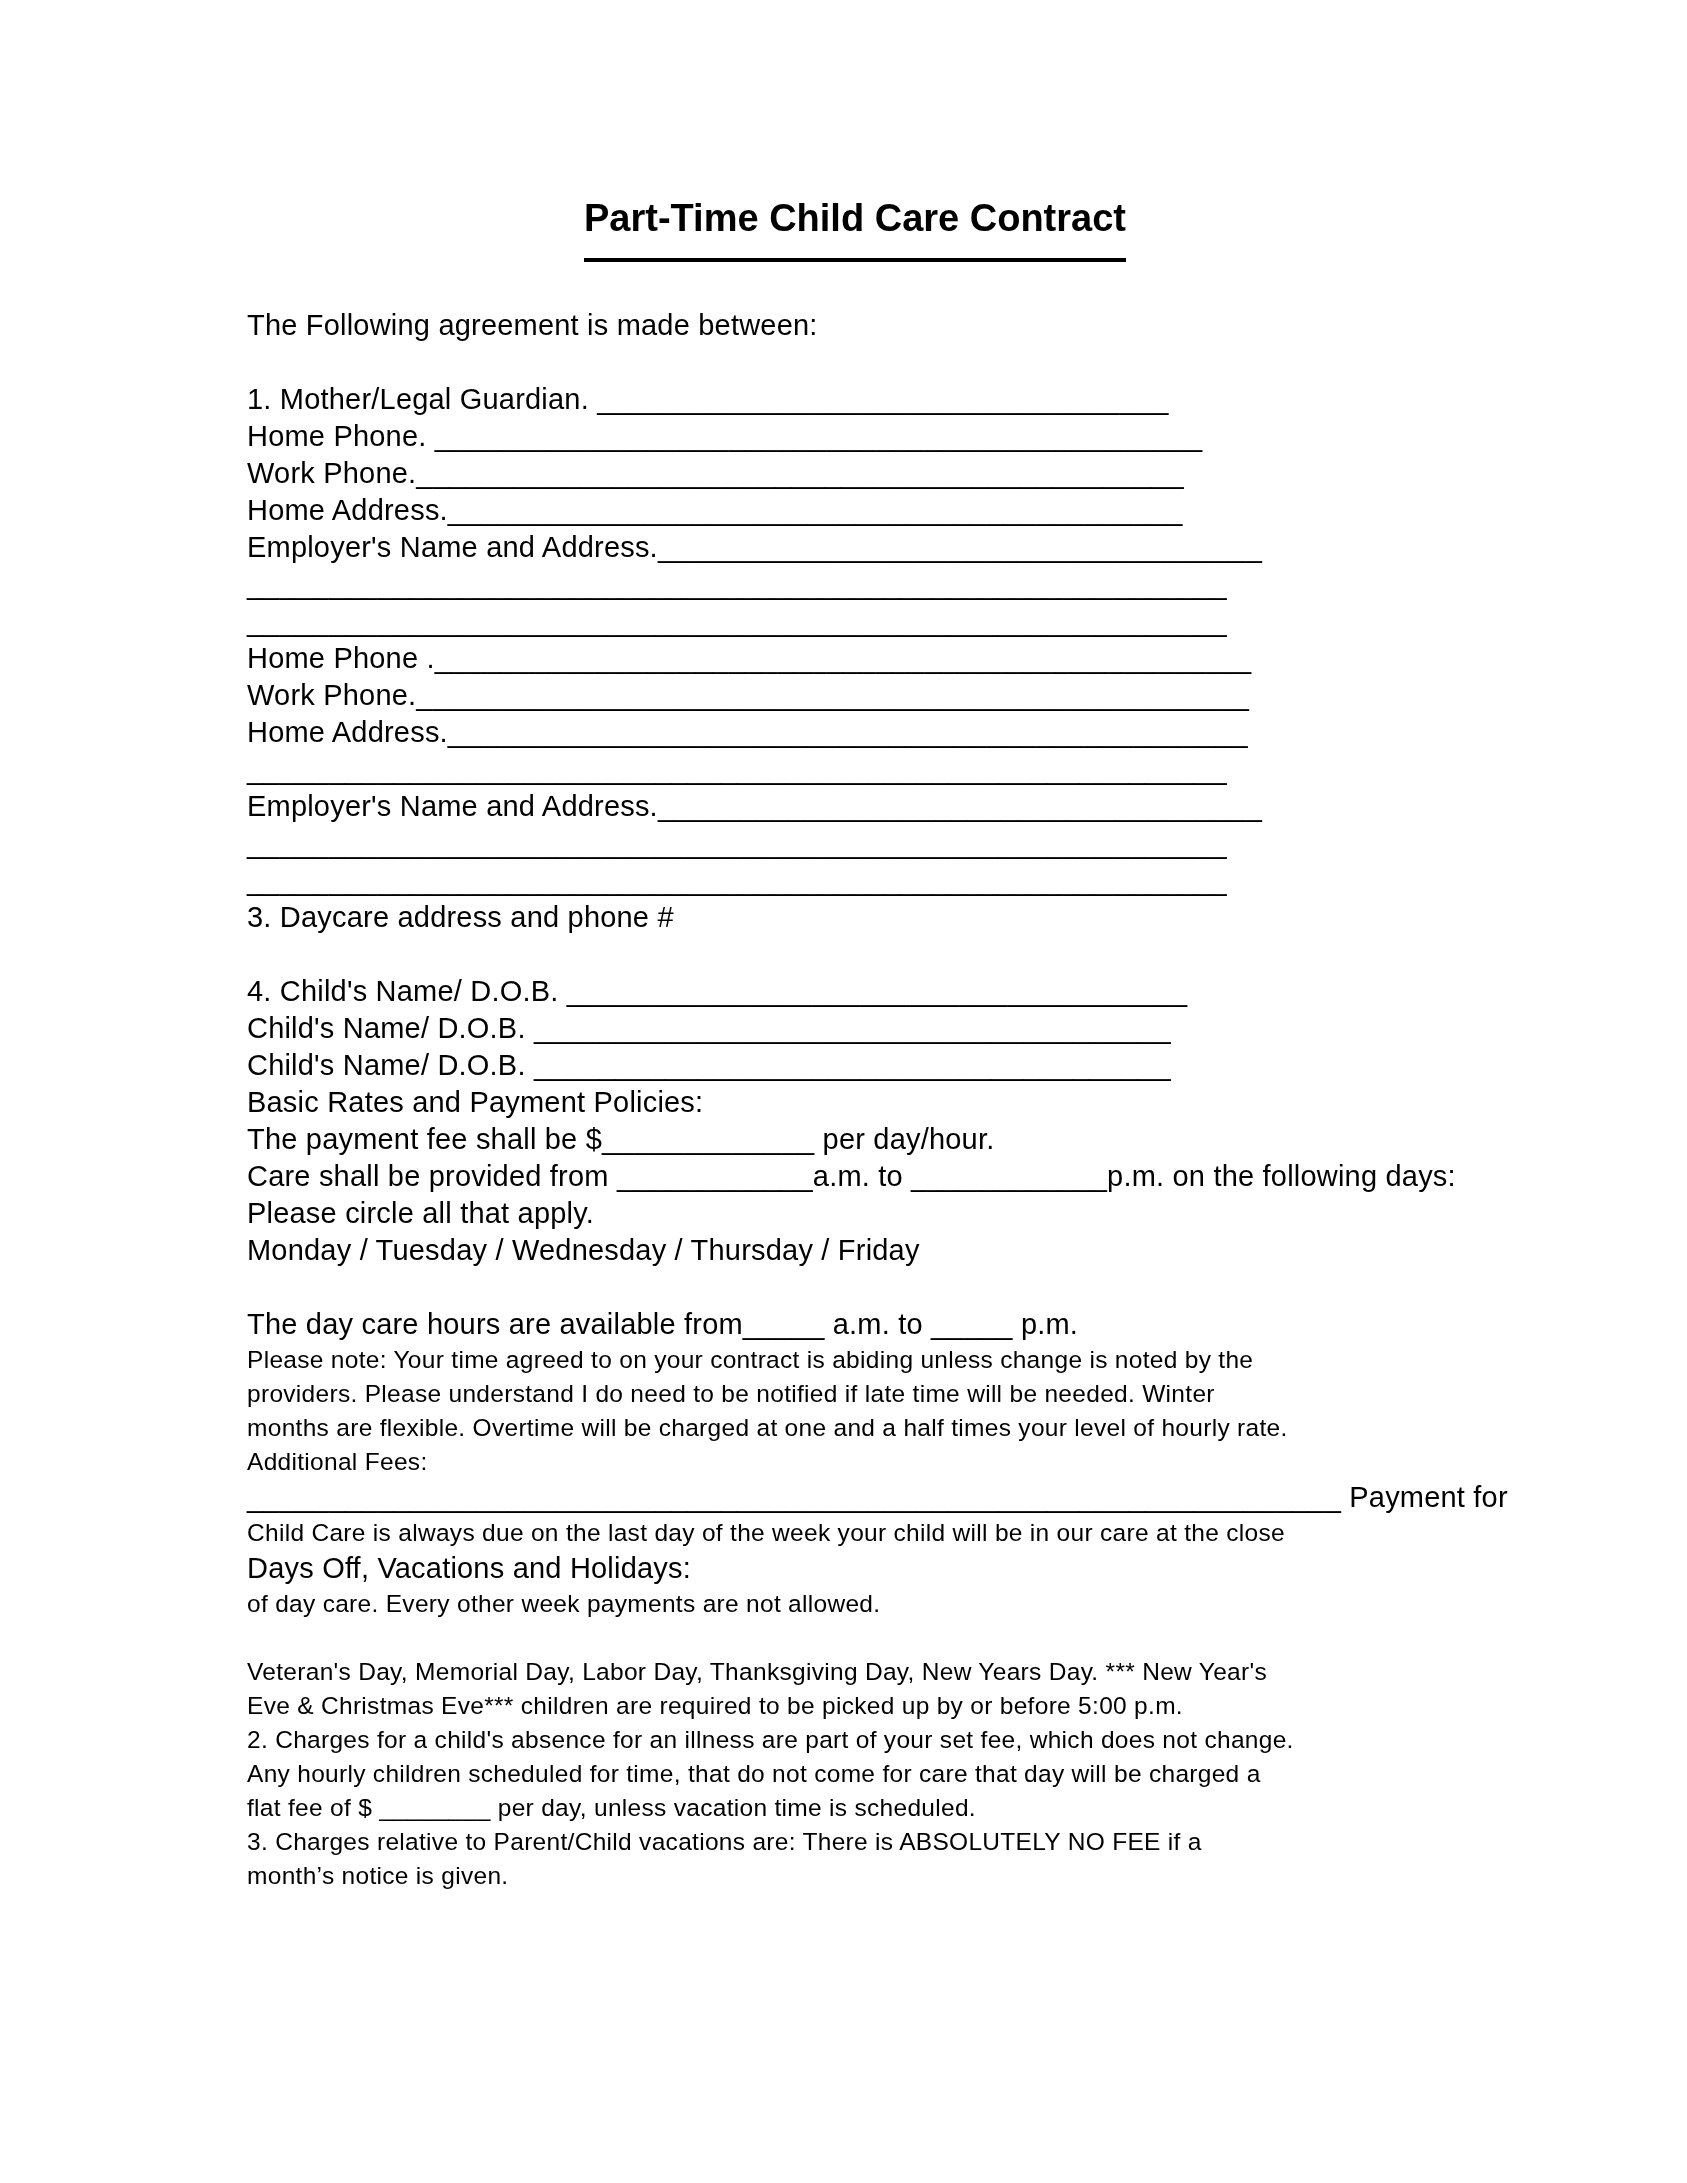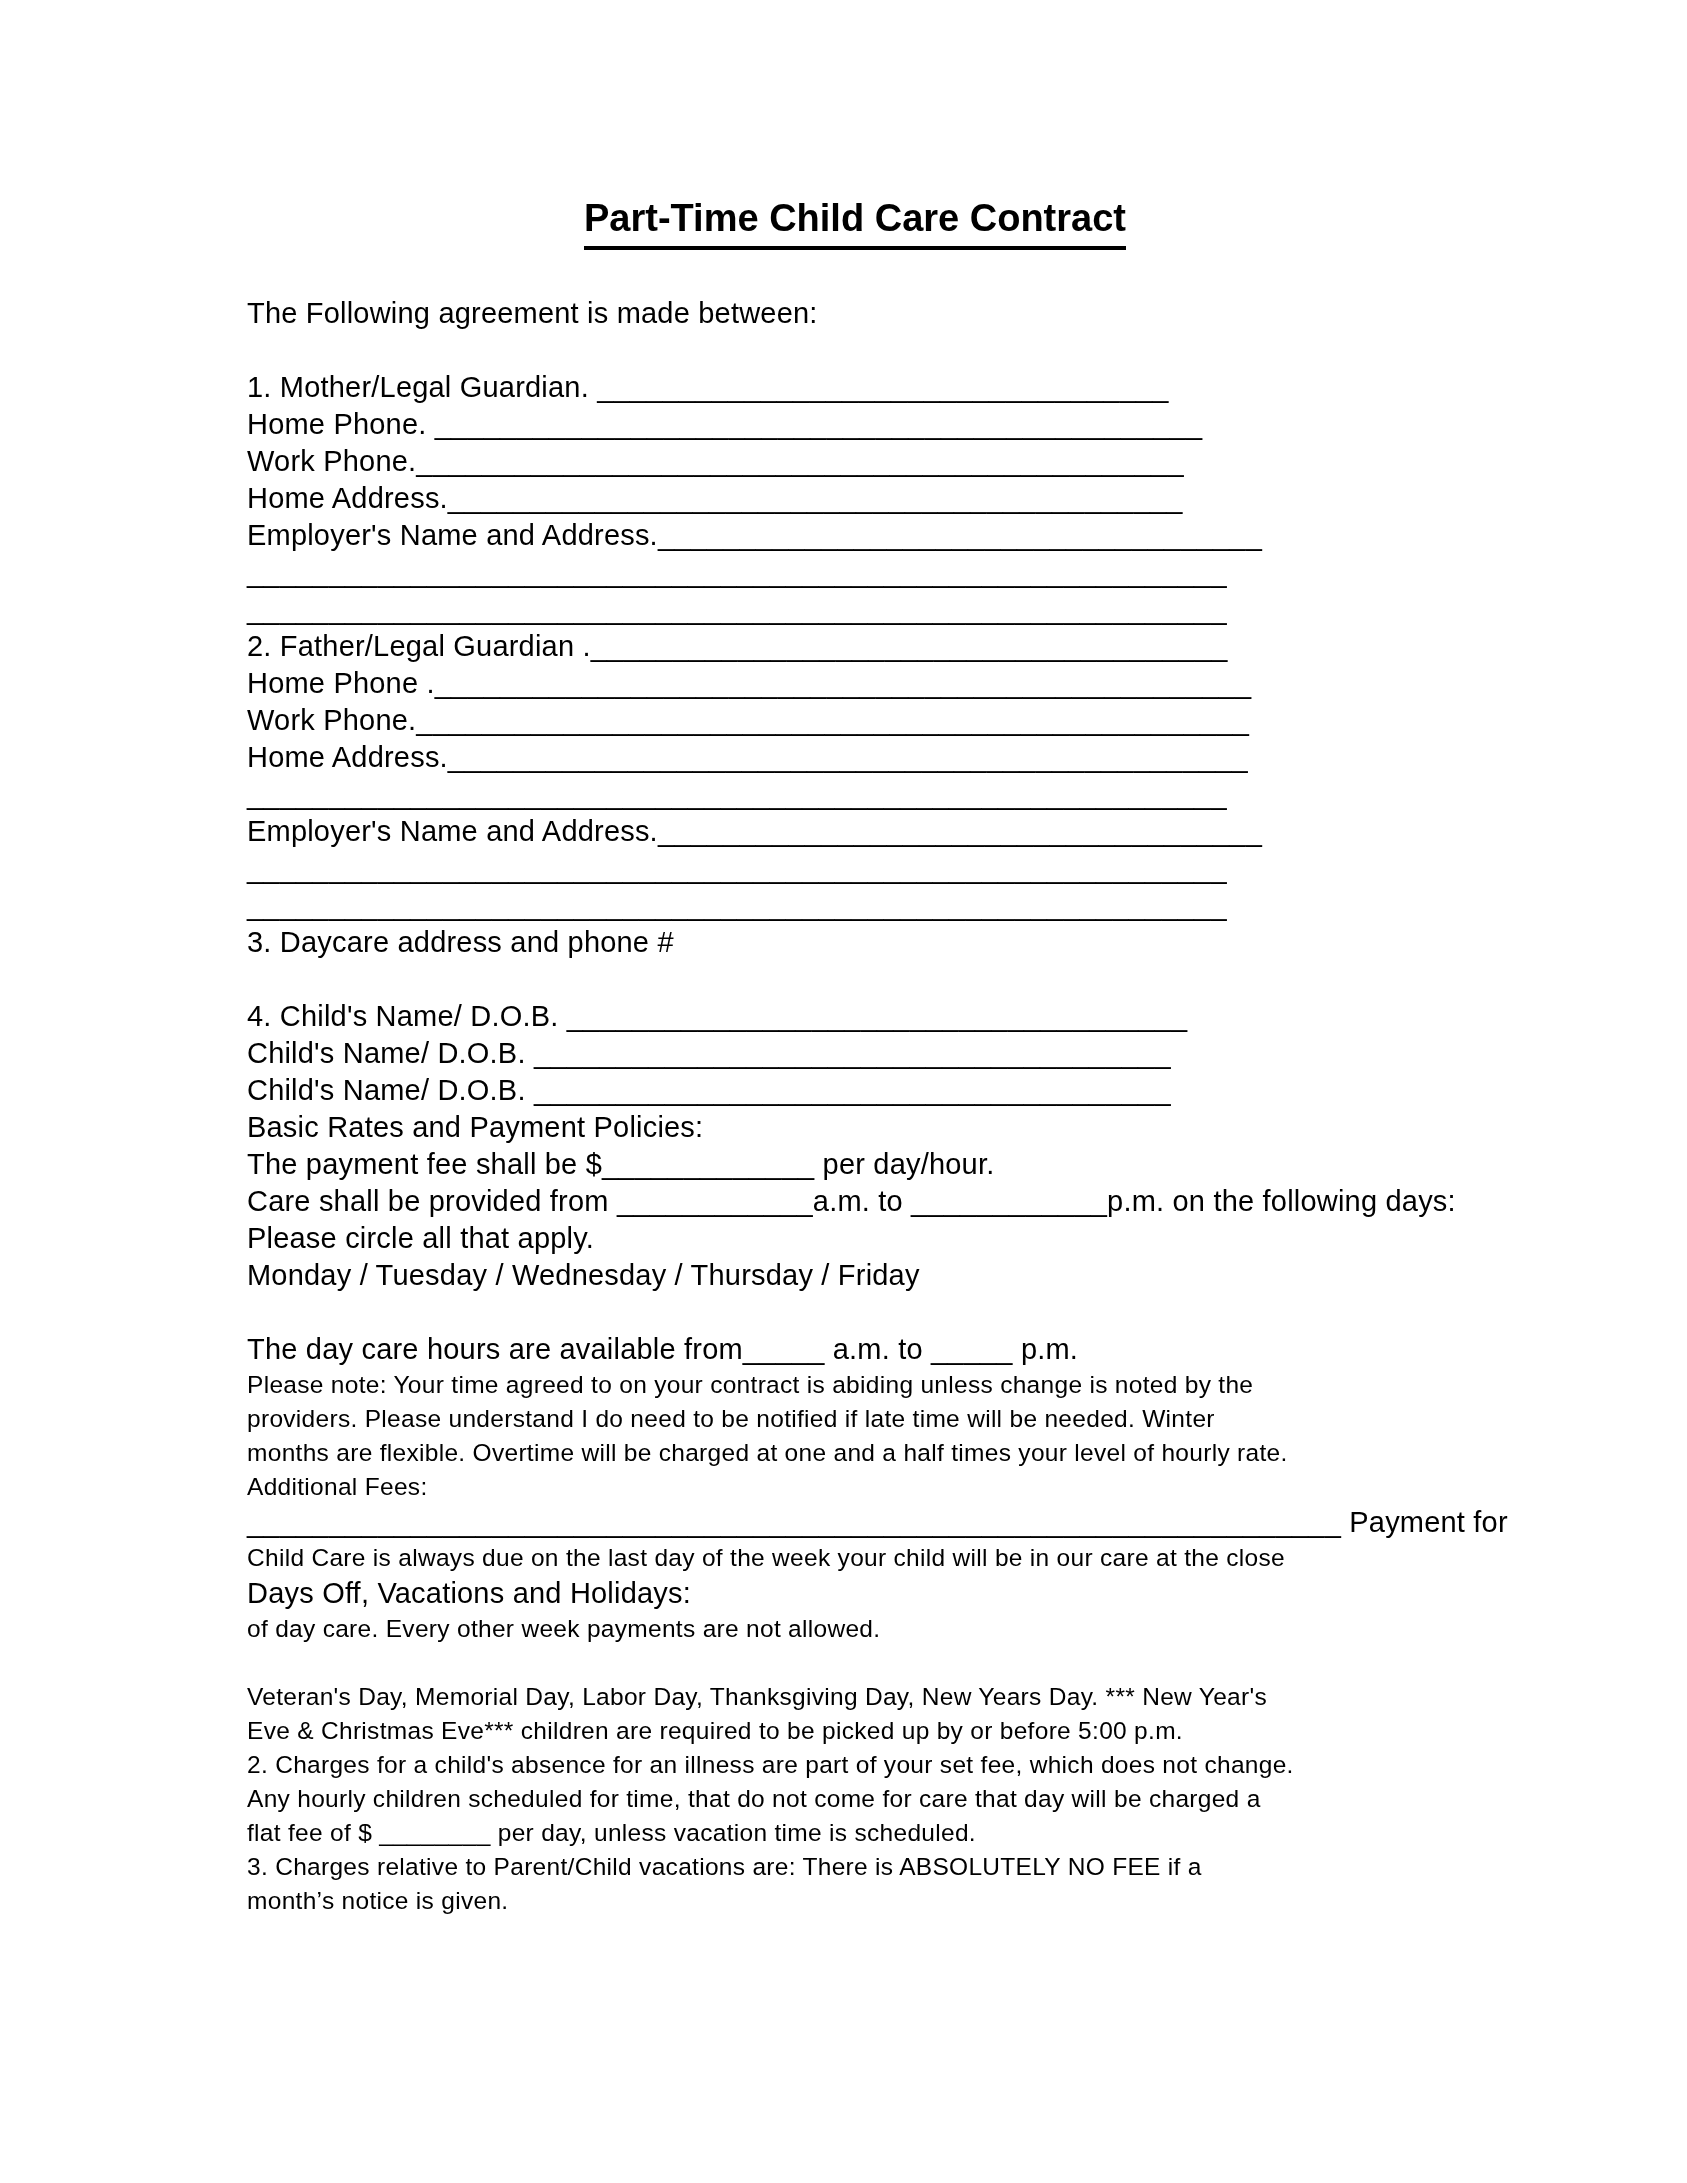--- a/index.html
+++ b/index.html
@@ -19,21 +19,21 @@
   .title {
     margin:0;
     text-align:center;
     font-size:38px;
     font-weight:bold;
     line-height:49px;
     letter-spacing:0px;
   }
   .title .u {
     border-bottom:4.4px solid #000;
-    padding-bottom:3px;
+    padding-bottom:15px;
     display:inline-block;
   }
   .lines { margin-top:45px; }
   .ln { white-space:pre; }
   .ln.body { font-size:29px; line-height:37px; height:37px; letter-spacing:0.2px; }
   .ln.sm   { font-size:24.5px; line-height:34px; height:34px; letter-spacing:0.3px; }
   .u2 { text-decoration-thickness:1.7px; text-underline-offset:3.5px; }
   .bold-u {
     font-weight:bold;
     font-size:27px;
@@ -53,21 +53,20 @@
     <div class="lines">
       <div class="ln body">The Following agreement is made between:</div>
       <div class="ln body"></div>
       <div class="ln body">1. Mother/Legal Guardian. ___________________________________</div>
       <div class="ln body">Home Phone. _______________________________________________</div>
       <div class="ln body">Work Phone._______________________________________________</div>
       <div class="ln body">Home Address._____________________________________________</div>
       <div class="ln body">Employer's Name and Address._____________________________________</div>
       <div class="ln body">____________________________________________________________</div>
       <div class="ln body">____________________________________________________________</div>
-      <div class="ln body">2. Father/Legal Guardian ._______________________________________</div>
       <div class="ln body">Home Phone .__________________________________________________</div>
       <div class="ln body">Work Phone.___________________________________________________</div>
       <div class="ln body">Home Address._________________________________________________</div>
       <div class="ln body">____________________________________________________________</div>
       <div class="ln body">Employer's Name and Address._____________________________________</div>
       <div class="ln body">____________________________________________________________</div>
       <div class="ln body">____________________________________________________________</div>
       <div class="ln body">3. Daycare address and phone #</div>
       <div class="ln body"></div>
       <div class="ln body">4. Child's Name/ D.O.B. ______________________________________</div>

